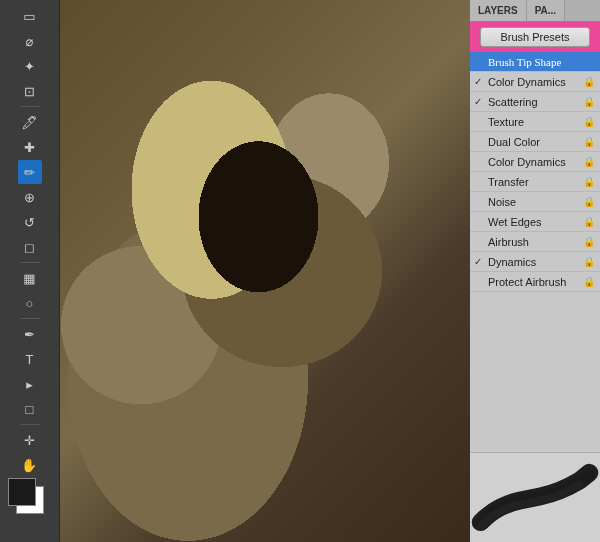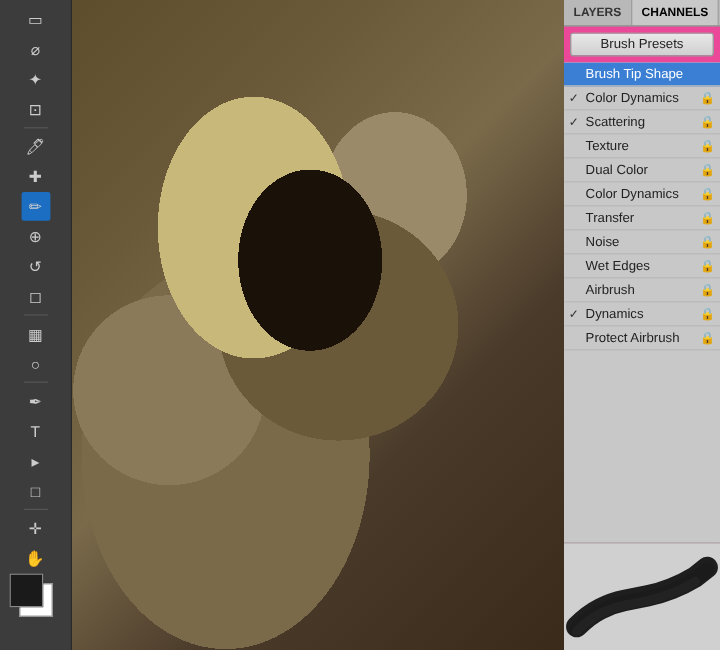--- a/index.html
+++ b/index.html
@@ -142,21 +142,21 @@
     .brush-presets-btn {
       margin: 5px auto;
       display: block;
       padding: 3px 10px;
       background: linear-gradient(to bottom, #e8e8e8, #d0d0d0);
       border: 1px solid #999;
       border-radius: 3px;
       font-size: 11px;
       cursor: pointer;
       color: #222;
-      width: 120px;
+      width: 110px;
       text-align: center;
     }
 
     
     .brush-options {
       flex: 1;
       overflow-y: auto;
       background: #c8c8c8;
     }
 
@@ -167,20 +167,21 @@
       cursor: pointer;
       border-bottom: 1px solid #b8b8b8;
       color: #222;
       font-size: 11px;
       min-height: 20px;
     }
 
     .brush-option.active {
       background: #3a7fd4;
       color: white;
+      font-family: Liberation Serif, serif;
     }
 
     .brush-option .check {
       width: 14px;
       font-size: 10px;
       color: #333;
       flex-shrink: 0;
     }
 
     .brush-option.active .check {
@@ -252,21 +253,20 @@
   <div class="color-swatches">
     <div class="swatch-bg"></div>
     <div class="swatch-fg"></div>
   </div>
 </div>
 
 <div class="panels-area">
 
   <div class="tab-bar">
     <div class="tab">LAYERS</div>
-    <div class="tab active">CHANNELS</div>
     <div class="tab">PA...</div>
   </div>
 
   <button class="brush-presets-btn">Brush Presets</button>
 
   <div class="brush-options">
   <div class="brush-option active">
         <span class="check"></span>
         <span class="label">Brush Tip Shape</span>
         <span class="lock"></span>

